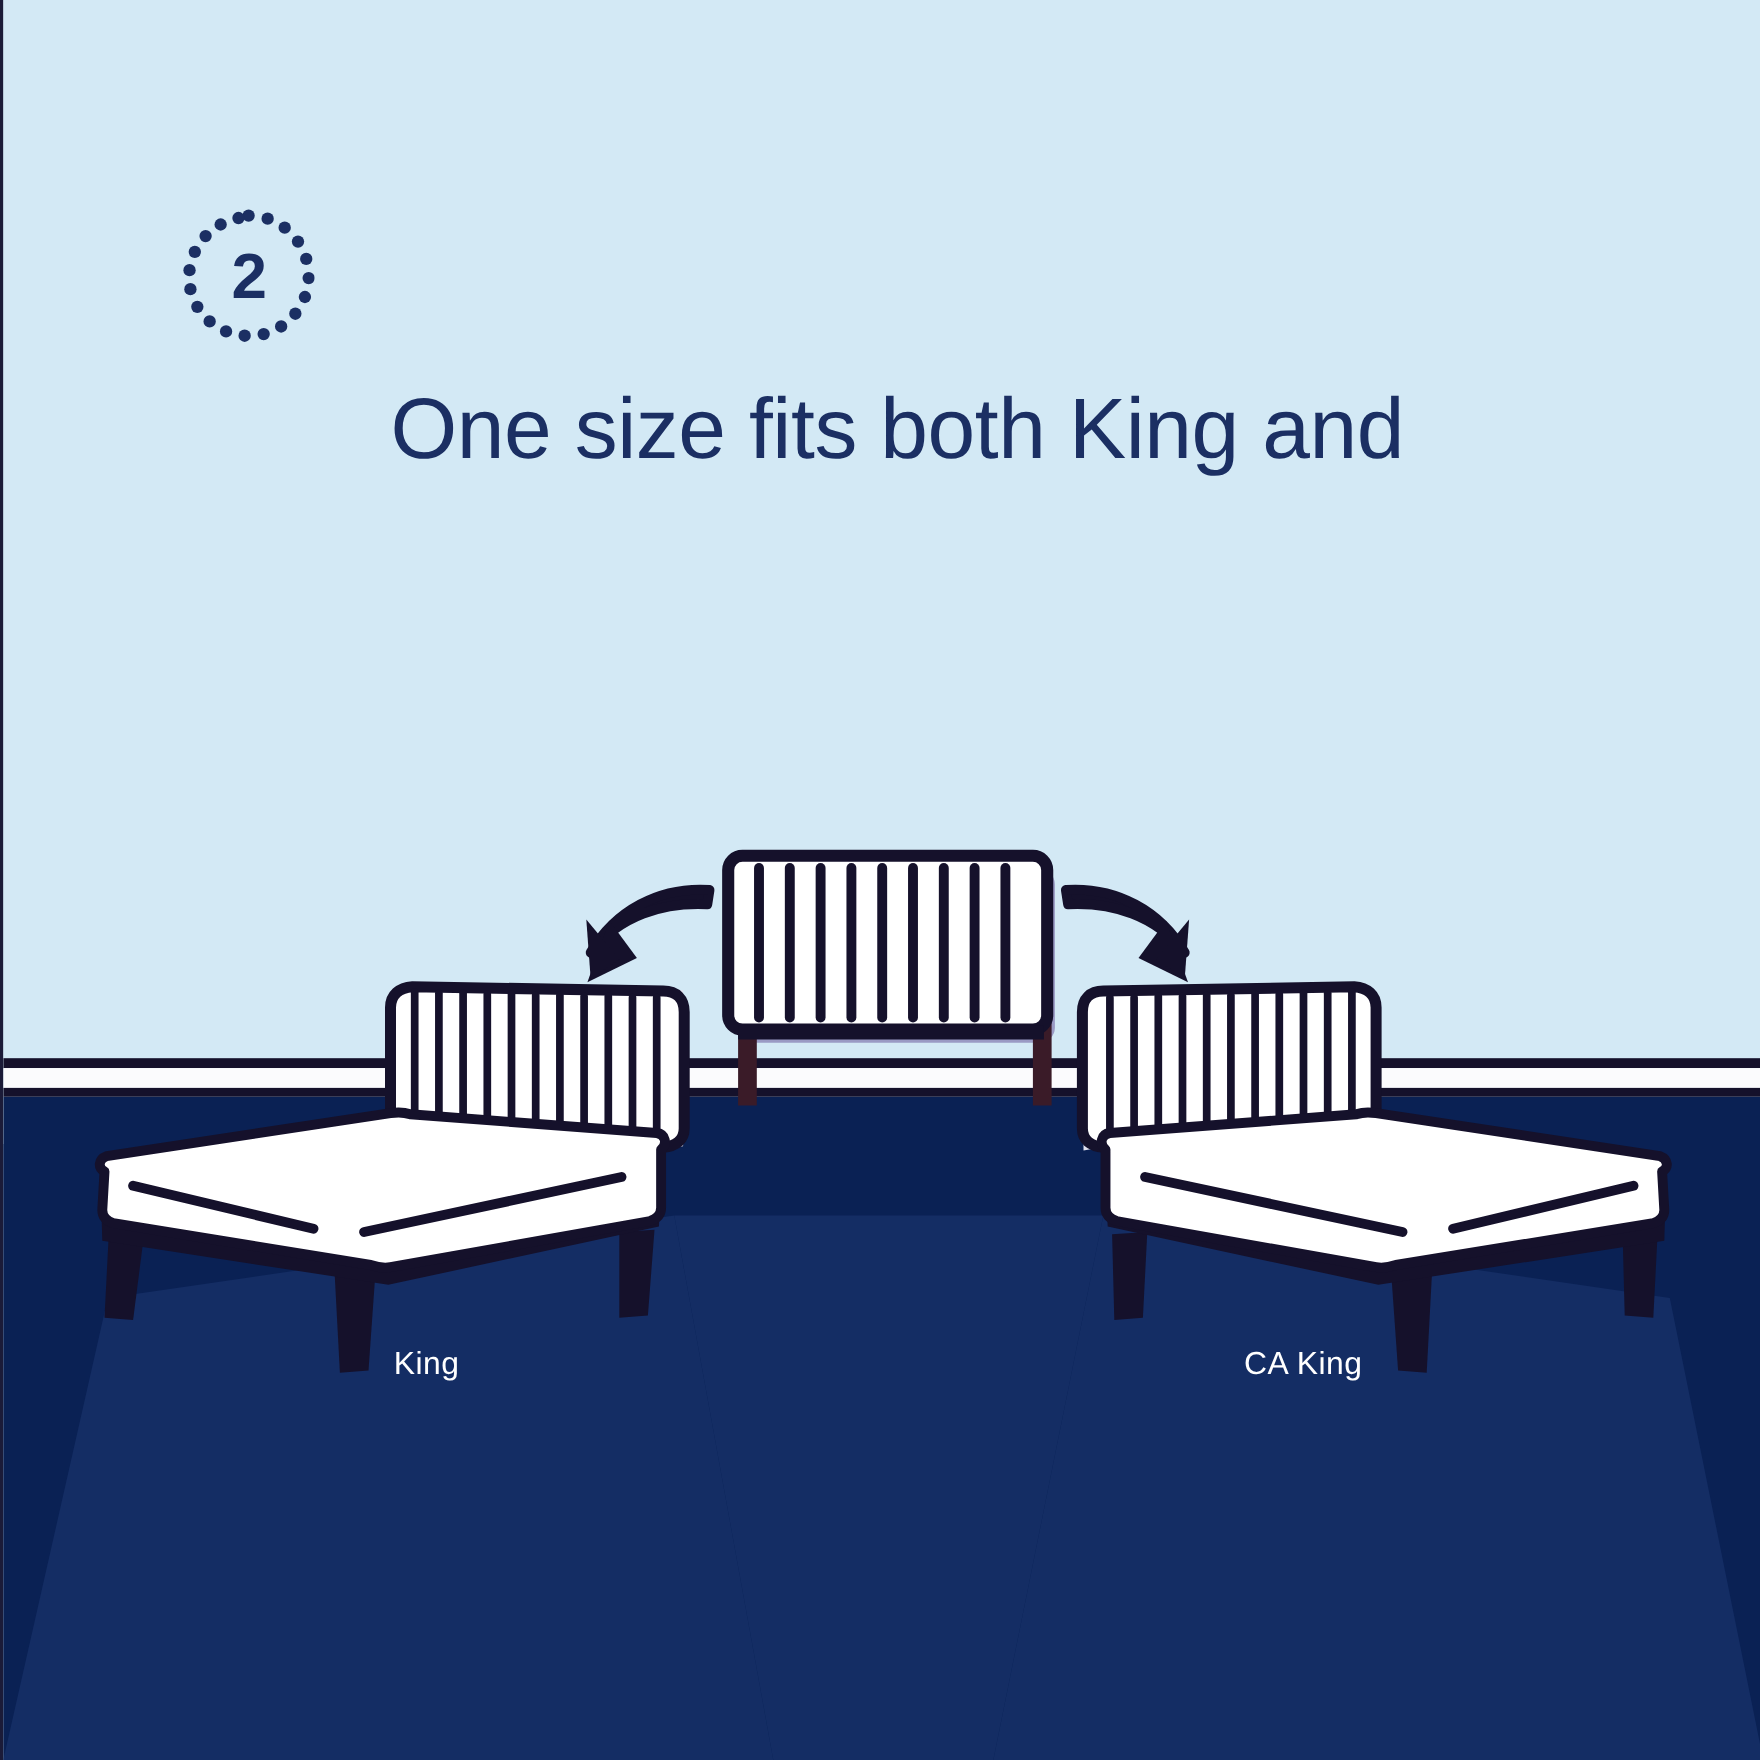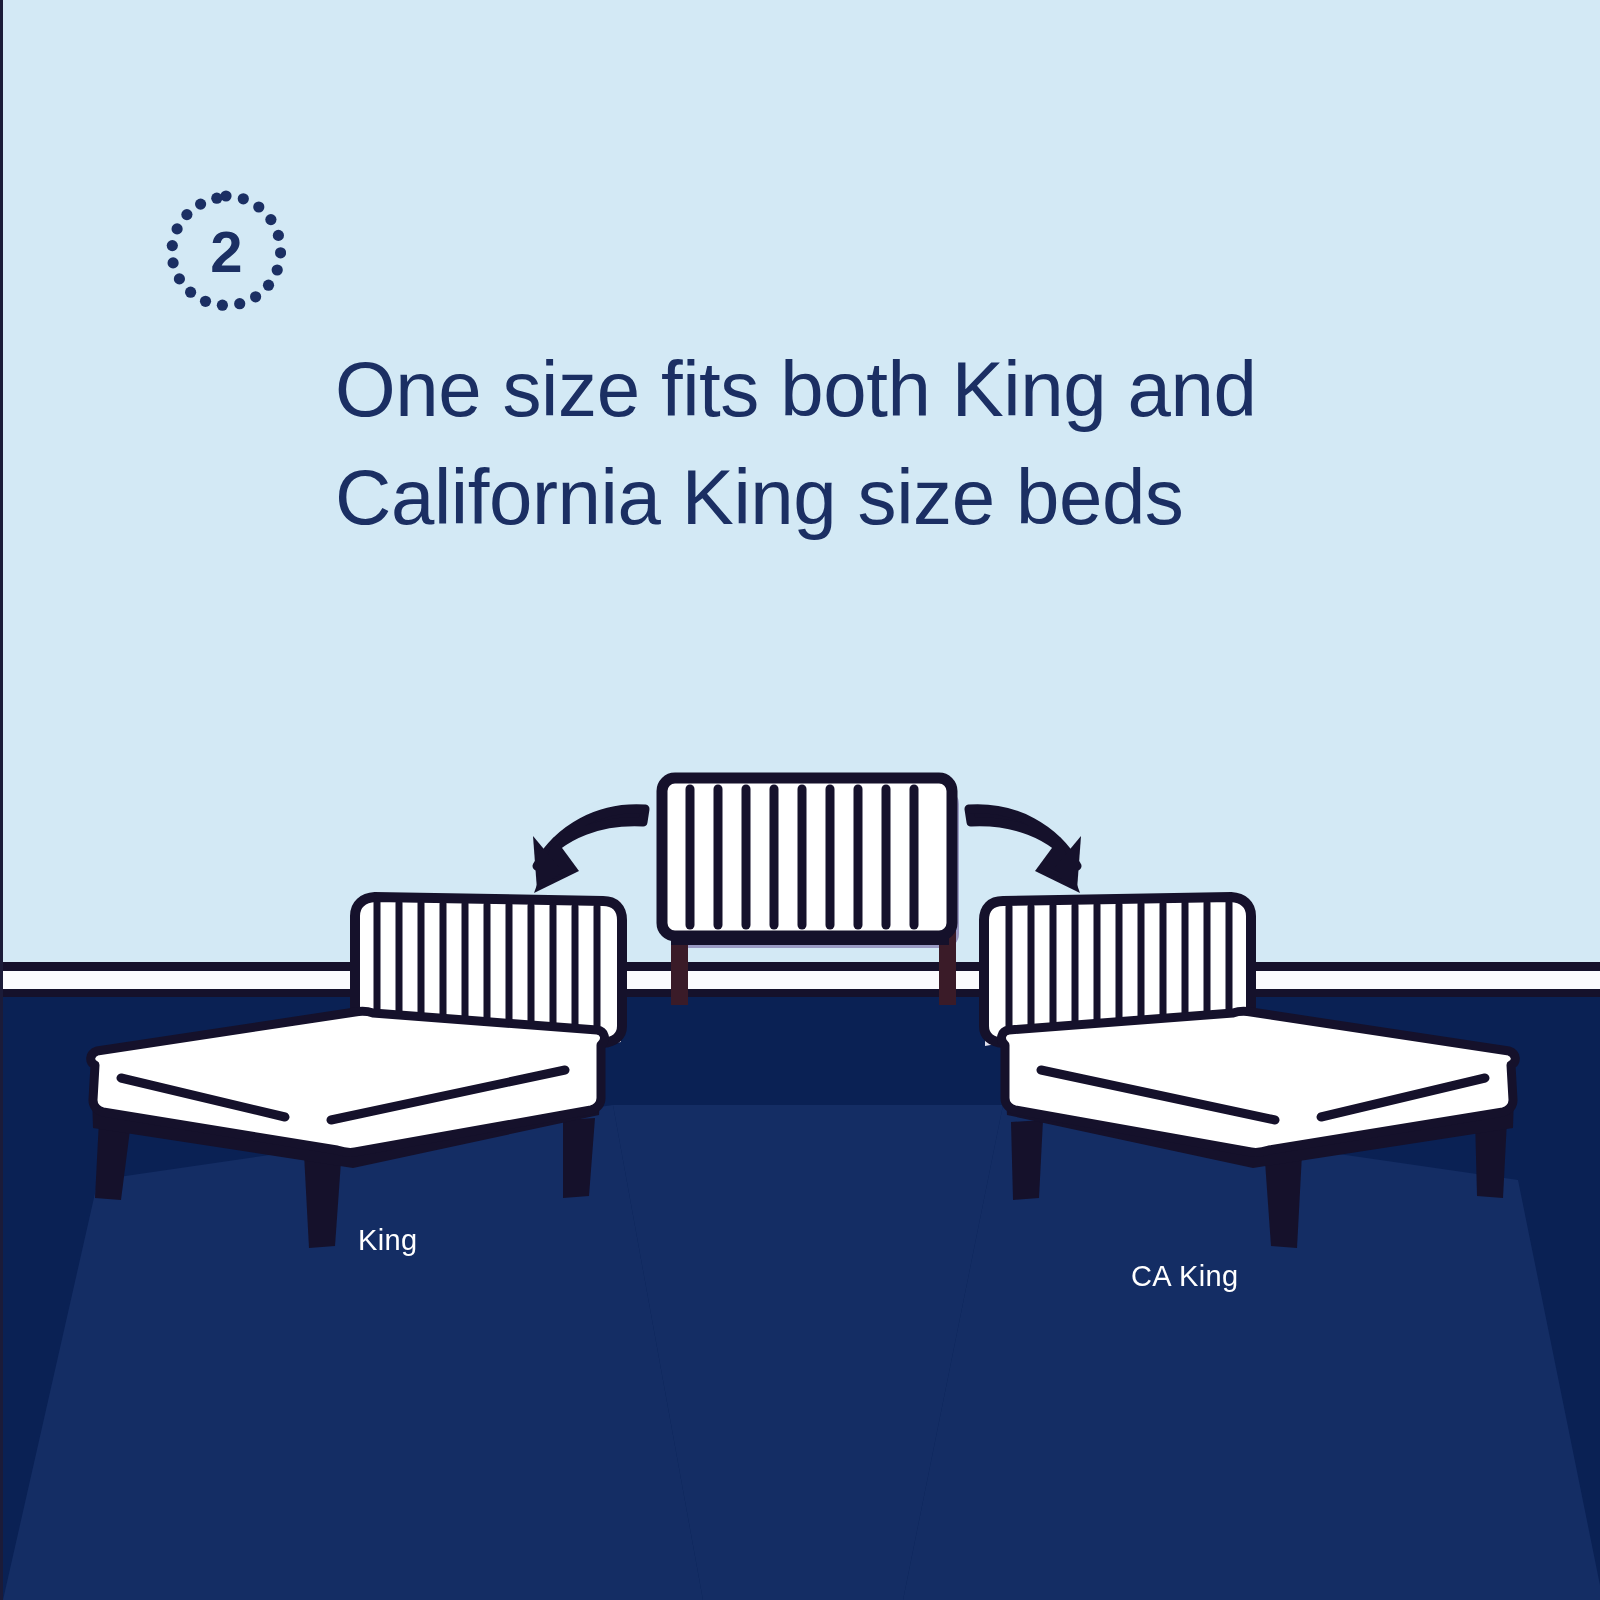--- a/index.html
+++ b/index.html
@@ -84,36 +84,36 @@
   .headline {
     position: absolute;
     left: 332px; top: 336px;
     width: 1120px;
     font-size: 78px;
     font-weight: 300;
     line-height: 1.38;
     color: #1b2f63;
     letter-spacing: -0.4px;
   }
-  .headline span { display: block; }
+  .headline span { display: block; margin-left: 20px; }
 
   
   .scene { position: absolute; left: 0; top: 0; }
 
   .bed-label {
     position: absolute;
     font-size: 29px;
     font-weight: 300;
     color: #ffffff;
     letter-spacing: 0.4px;
     white-space: nowrap;
     text-align: center;
   }
   #label-king  { left: 355px; top: 1224px; }
-  #label-caking{ left: 1128px; top: 1260px; }
+  #label-caking{ left: 1128px; top: 1224px; }
 </style>
 </head>
 <body>
 
 <div id="infographic">
 
   <div class="wall"></div>
 
   <div class="floor"></div>
   <svg class="scene" width="1600" height="1600" aria-hidden="true">
@@ -151,21 +151,20 @@
         <circle cx="34.6" cy="18.1" r="5.6"></circle>
         <circle cx="50.8" cy="12.2" r="5.6"></circle>
       </g>
     </svg>
     <div class="badge-number">2</div>
   </div>
 
 
   <div class="headline">
     <span>One size fits both King and</span>
-    <span>California King size beds</span>
   </div>
 
   <svg class="scene" width="1600" height="1600" viewBox="0 0 1600 1600" aria-hidden="true">
 
     <defs>
 
       <g id="ct-front"></g>
     </defs>
 
     <g>

